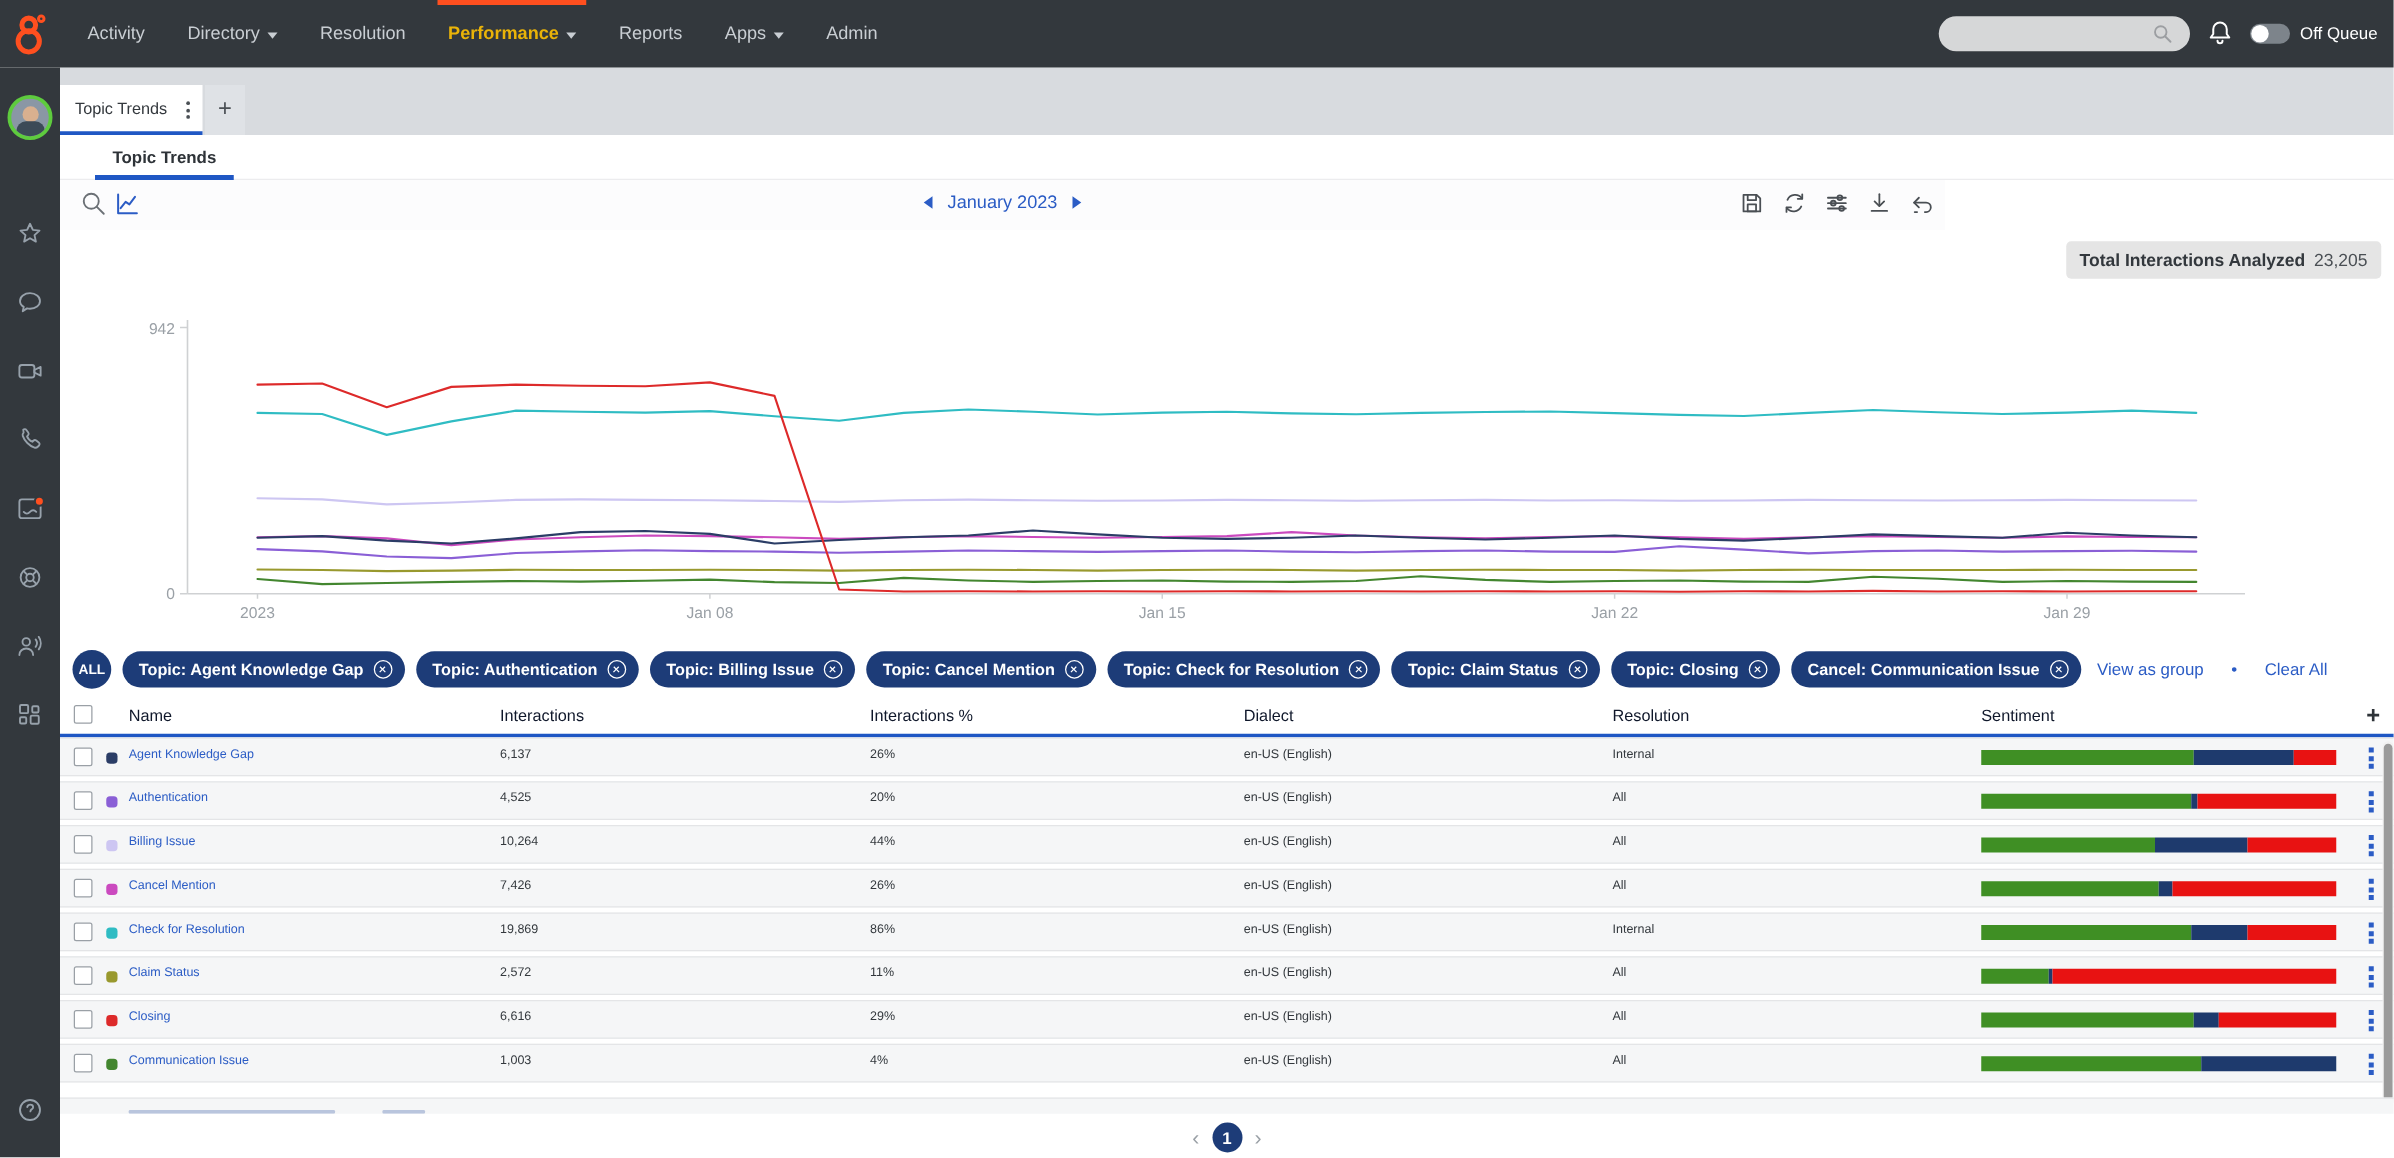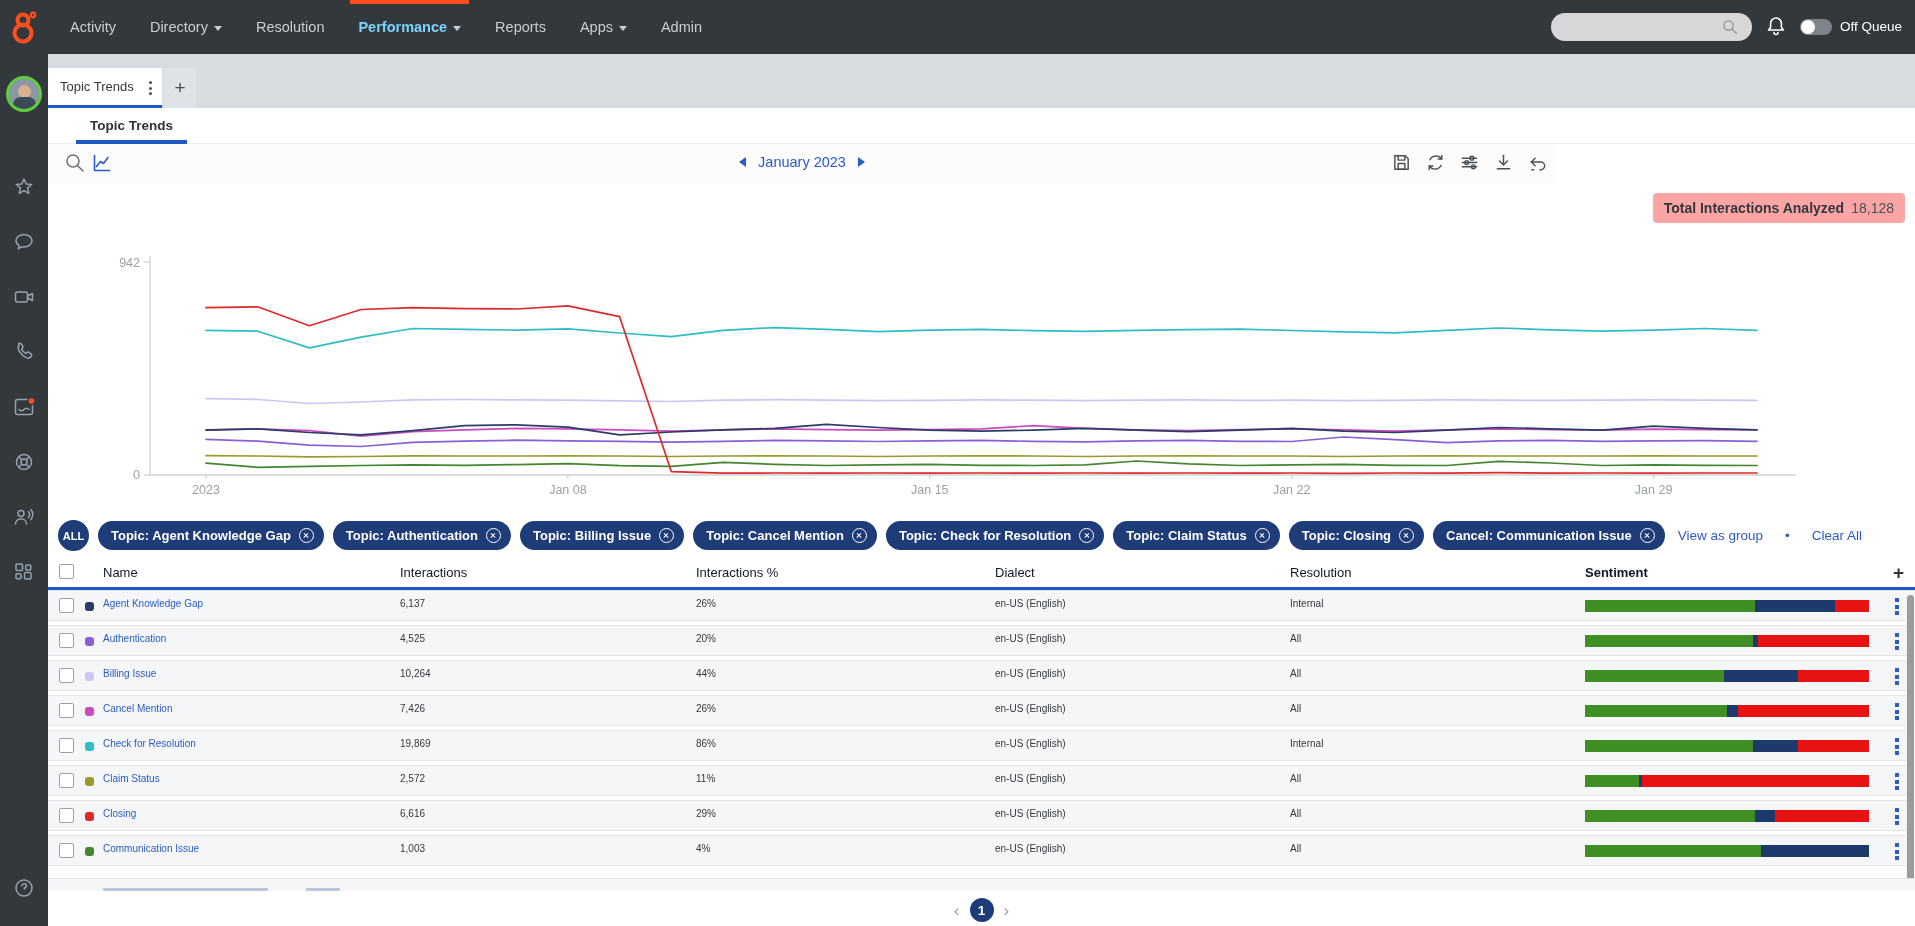--- a/index.html
+++ b/index.html
@@ -6,21 +6,21 @@
   html,body { width:1915px; height:926px; overflow:hidden; background:#fff;
     font-family:"Liberation Sans", sans-serif; }
   #app { position:relative; width:1915px; height:926px; }
 
   
   .topbar { position:absolute; left:0; top:0; width:1915px; height:54px; background:#33383d; z-index:30; }
   .logo { position:absolute; left:8px; top:11px; width:34px; height:34px; }
   .nav { position:absolute; left:70px; top:0; height:54px; display:flex; align-items:center; gap:34px; }
   .nav-item { position:relative; height:54px; display:flex; align-items:center; gap:6px;
     color:#c9ced3; font-size:14.5px; cursor:pointer; }
-  .nav-item.active { color:#7dd3fc; font-weight:bold; }
+  .nav-item.active { color:#eab308; font-weight:bold; }
   .nav-item.active::before { content:""; position:absolute; top:0; left:-8px; right:-8px; height:4px; background:#ff4f1f; }
   .caret { width:0; height:0; border-left:4.5px solid transparent; border-right:4.5px solid transparent; border-top:5px solid #c9ced3; margin-top:2px; }
   .tb-search { position:absolute; left:1551px; top:13px; width:201px; height:28px; background:#d6d7d8; border-radius:14px; border:none; }
   .tb-search-ico { position:absolute; left:1722px; top:19px; width:16px; height:16px; opacity:.55; }
   .bell { position:absolute; left:1765px; top:15px; width:22px; height:24px; }
   .toggle { position:absolute; left:1800px; top:19px; width:32px; height:16px; background:#7d848b; border-radius:8px; cursor:pointer; }
   .toggle .knob { position:absolute; left:1px; top:1px; width:14px; height:14px; background:#fff; border-radius:50%; }
   .offqueue { position:absolute; left:1840px; top:19px; color:#fff; font-size:13.5px; }
 
   
@@ -50,21 +50,21 @@
   .toolbar { position:absolute; left:0; top:90px; width:1508px; height:40px; background:#fcfcfd; }
   .tool-ico { position:absolute; top:8px; width:22px; height:22px; cursor:pointer; }
   .datenav { position:absolute; left:0; right:0; top:10px; display:flex; justify-content:center; align-items:center; gap:12px; }
   .datenav .arr { width:0; height:0; border-top:5.5px solid transparent; border-bottom:5.5px solid transparent; cursor:pointer; }
   .arr-left { border-right:7px solid #2b5cc5; }
   .arr-right { border-left:7px solid #2b5cc5; }
   .date-label { color:#2b5cc5; font-size:14.5px; cursor:pointer; }
   .right-icons { position:absolute; right:8px; top:8px; display:flex; gap:13px; }
   .right-icons svg { width:21px; height:21px; cursor:pointer; }
 
-  .badge { position:absolute; right:10px; top:139px; height:30px; background:#fca5a5; border-radius:4px;
+  .badge { position:absolute; right:10px; top:139px; height:30px; background:#e5e5e5; border-radius:4px;
     display:flex; align-items:center; padding:0 11px; gap:7px; }
   .badge b { font-size:14px; color:#33383d; }
   .badge span { font-size:14px; color:#4a4f54; }
 
   #chart-svg { position:absolute; left:0; top:194px; width:1820px; height:255px; }
 
   .chips { position:absolute; left:10px; top:466px; width:1845px; display:flex; align-items:center; gap:9px; flex-wrap:nowrap; }
   .chip-all { width:31px; height:31px; border-radius:50%; background:#1d3c78; color:#fff; font-size:11px; font-weight:bold;
     display:flex; align-items:center; justify-content:center; cursor:pointer; flex:0 0 auto; }
   .chip { height:29px; border-radius:15px; background:#1d3c78; color:#fff; font-size:13px; font-weight:bold;
@@ -264,21 +264,21 @@
         <svg class="stroke-ico" viewBox="0 0 22 22">
           <path d="M4.5 10.5h10a4 4 0 0 1 0 8h-1" stroke="#4a4f54" stroke-width="1.5"></path>
           <polyline points="8.5,6.5 4.5,10.5 8.5,14.5" stroke="#4a4f54" stroke-width="1.5"></polyline>
           <line x1="5" y1="18.5" x2="7" y2="18.5" stroke="#4a4f54" stroke-width="1.5" stroke-dasharray="2 2"></line>
         </svg>
       </div>
     </div>
 
     <div class="badge">
       <b>Total Interactions Analyzed</b>
-      <span>18,128</span>
+      <span>23,205</span>
     </div>
 
     <svg id="chart-svg" viewBox="0 0 1820 255">
         <line x1="102" y1="8" x2="102" y2="227" stroke="#cfd1d3" stroke-width="1.3"></line>
         <line x1="102" y1="227" x2="1748" y2="227" stroke="#cfd1d3" stroke-width="1.3"></line>
         <line x1="96" y1="14" x2="102" y2="14" stroke="#cfd1d3" stroke-width="1.3"></line>
         <line x1="96" y1="227" x2="102" y2="227" stroke="#cfd1d3" stroke-width="1.3"></line>
         <text x="92" y="19" text-anchor="end" fill="#9aa0a6" font-size="12.5">942</text>
         <text x="92" y="231" text-anchor="end" fill="#9aa0a6" font-size="12.5">0</text>
         <line x1="158" y1="227" x2="158" y2="231" stroke="#cfd1d3" stroke-width="1.2"></line>
@@ -345,21 +345,21 @@
     <div class="thead" id="table-head">
       <div class="row-check">
           <div class="checkbox"></div>
         </div>
       <div class="th-plus">+</div>
     <div class="th" style="left: 55px;">Name</div>
         <div class="th" style="left: 352px;">Interactions</div>
         <div class="th" style="left: 648px;">Interactions %</div>
         <div class="th" style="left: 947px;">Dialect</div>
         <div class="th" style="left: 1242px;">Resolution</div>
-        <div class="th" style="left: 1537px; font-weight: bold;">Sentiment</div>
+        <div class="th" style="left: 1537px;">Sentiment</div>
       </div>
 
     <div class="tbody" id="table-body">
         <div class="trow">
           <div class="row-check">
             <div class="checkbox"></div>
           </div>
           <div class="row-dot" style="background: rgb(43, 61, 102);"></div>
           <div class="td name-link" style="left: 55px;">Agent Knowledge Gap</div>
           <div class="td" style="left: 352px;">6,137</div>

